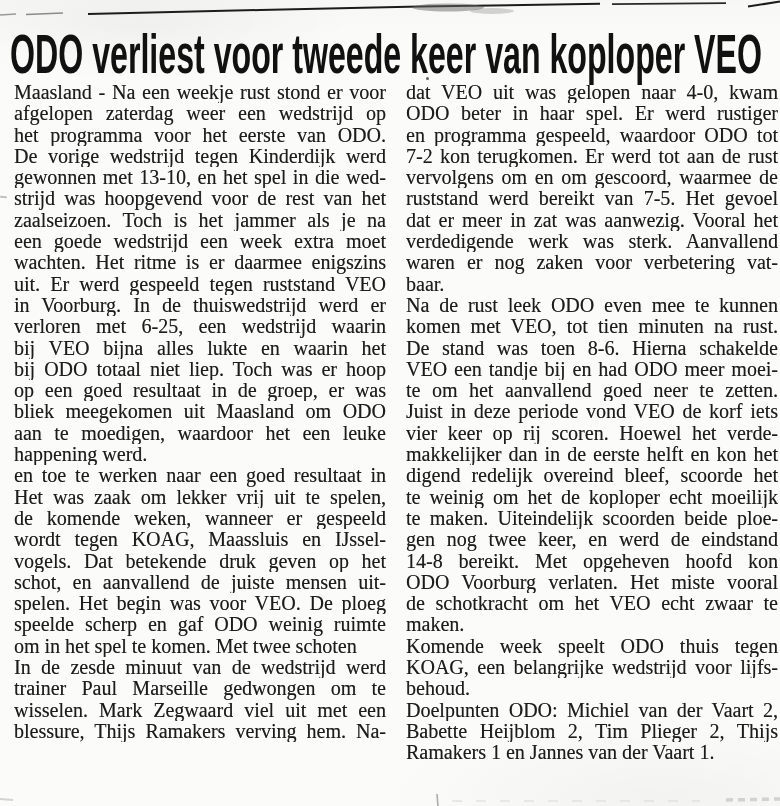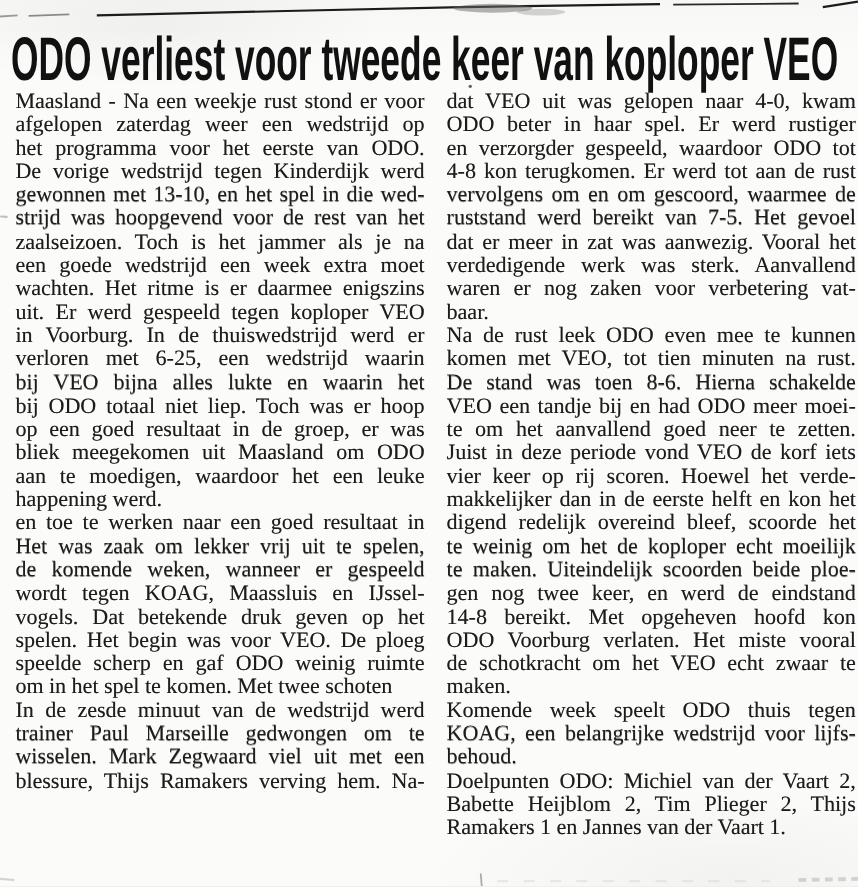--- a/index.html
+++ b/index.html
@@ -77,53 +77,54 @@
         <div class="para">
           <div class="line">Maasland - Na een weekje rust stond er voor</div>
           <div class="line">afgelopen zaterdag weer een wedstrijd op</div>
           <div class="line">het programma voor het eerste van ODO.</div>
           <div class="line">De vorige wedstrijd tegen Kinderdijk werd</div>
           <div class="line">gewonnen met 13-10, en het spel in die wed-</div>
           <div class="line">strijd was hoopgevend voor de rest van het</div>
           <div class="line">zaalseizoen. Toch is het jammer als je na</div>
           <div class="line">een goede wedstrijd een week extra moet</div>
           <div class="line">wachten. Het ritme is er daarmee enigszins</div>
-          <div class="line">uit. Er werd gespeeld tegen koploper VEO</div>
+          <div class="line">uit. Er werd gespeeld tegen ruststand VEO</div>
           <div class="line">in Voorburg. In de thuiswedstrijd werd er</div>
           <div class="line">verloren met 6-25, een wedstrijd waarin</div>
           <div class="line">bij VEO bijna alles lukte en waarin het</div>
           <div class="line">bij ODO totaal niet liep. Toch was er hoop</div>
           <div class="line">op een goed resultaat in de groep, er was</div>
           <div class="line">bliek meegekomen uit Maasland om ODO</div>
           <div class="line">aan te moedigen, waardoor het een leuke</div>
           <div class="line">happening werd.</div>
         </div>
         <div class="para spaced">
           <div class="line">en toe te werken naar een goed resultaat in</div>
           <div class="line">Het was zaak om lekker vrij uit te spelen,</div>
           <div class="line">de komende weken, wanneer er gespeeld</div>
           <div class="line">wordt tegen KOAG, Maassluis en IJssel-</div>
           <div class="line">vogels. Dat betekende druk geven op het</div>
+          <div class="line">schot, en aanvallend de juiste mensen uit-</div>
           <div class="line">spelen. Het begin was voor VEO. De ploeg</div>
           <div class="line">speelde scherp en gaf ODO weinig ruimte</div>
           <div class="line">om in het spel te komen. Met twee schoten</div>
         </div>
         <div class="para cont">
           <div class="line">In de zesde minuut van de wedstrijd werd</div>
           <div class="line">trainer Paul Marseille gedwongen om te</div>
           <div class="line">wisselen. Mark Zegwaard viel uit met een</div>
           <div class="line">blessure, Thijs Ramakers verving hem. Na-</div>
         </div>
       </div>
     <div class="col">
         <div class="para">
           <div class="line">dat VEO uit was gelopen naar 4-0, kwam</div>
           <div class="line">ODO beter in haar spel. Er werd rustiger</div>
-          <div class="line">en verzorgder gespeeld, waardoor ODO tot</div>
-          <div class="line">4-8 kon terugkomen. Er werd tot aan de rust</div>
+          <div class="line">en programma gespeeld, waardoor ODO tot</div>
+          <div class="line">7-2 kon terugkomen. Er werd tot aan de rust</div>
           <div class="line">vervolgens om en om gescoord, waarmee de</div>
           <div class="line">ruststand werd bereikt van 7-5. Het gevoel</div>
           <div class="line">dat er meer in zat was aanwezig. Vooral het</div>
           <div class="line">verdedigende werk was sterk. Aanvallend</div>
           <div class="line">waren er nog zaken voor verbetering vat-</div>
           <div class="line">baar.</div>
         </div>
         <div class="para spaced">
           <div class="line">Na de rust leek ODO even mee te kunnen</div>
           <div class="line">komen met VEO, tot tien minuten na rust.</div>

